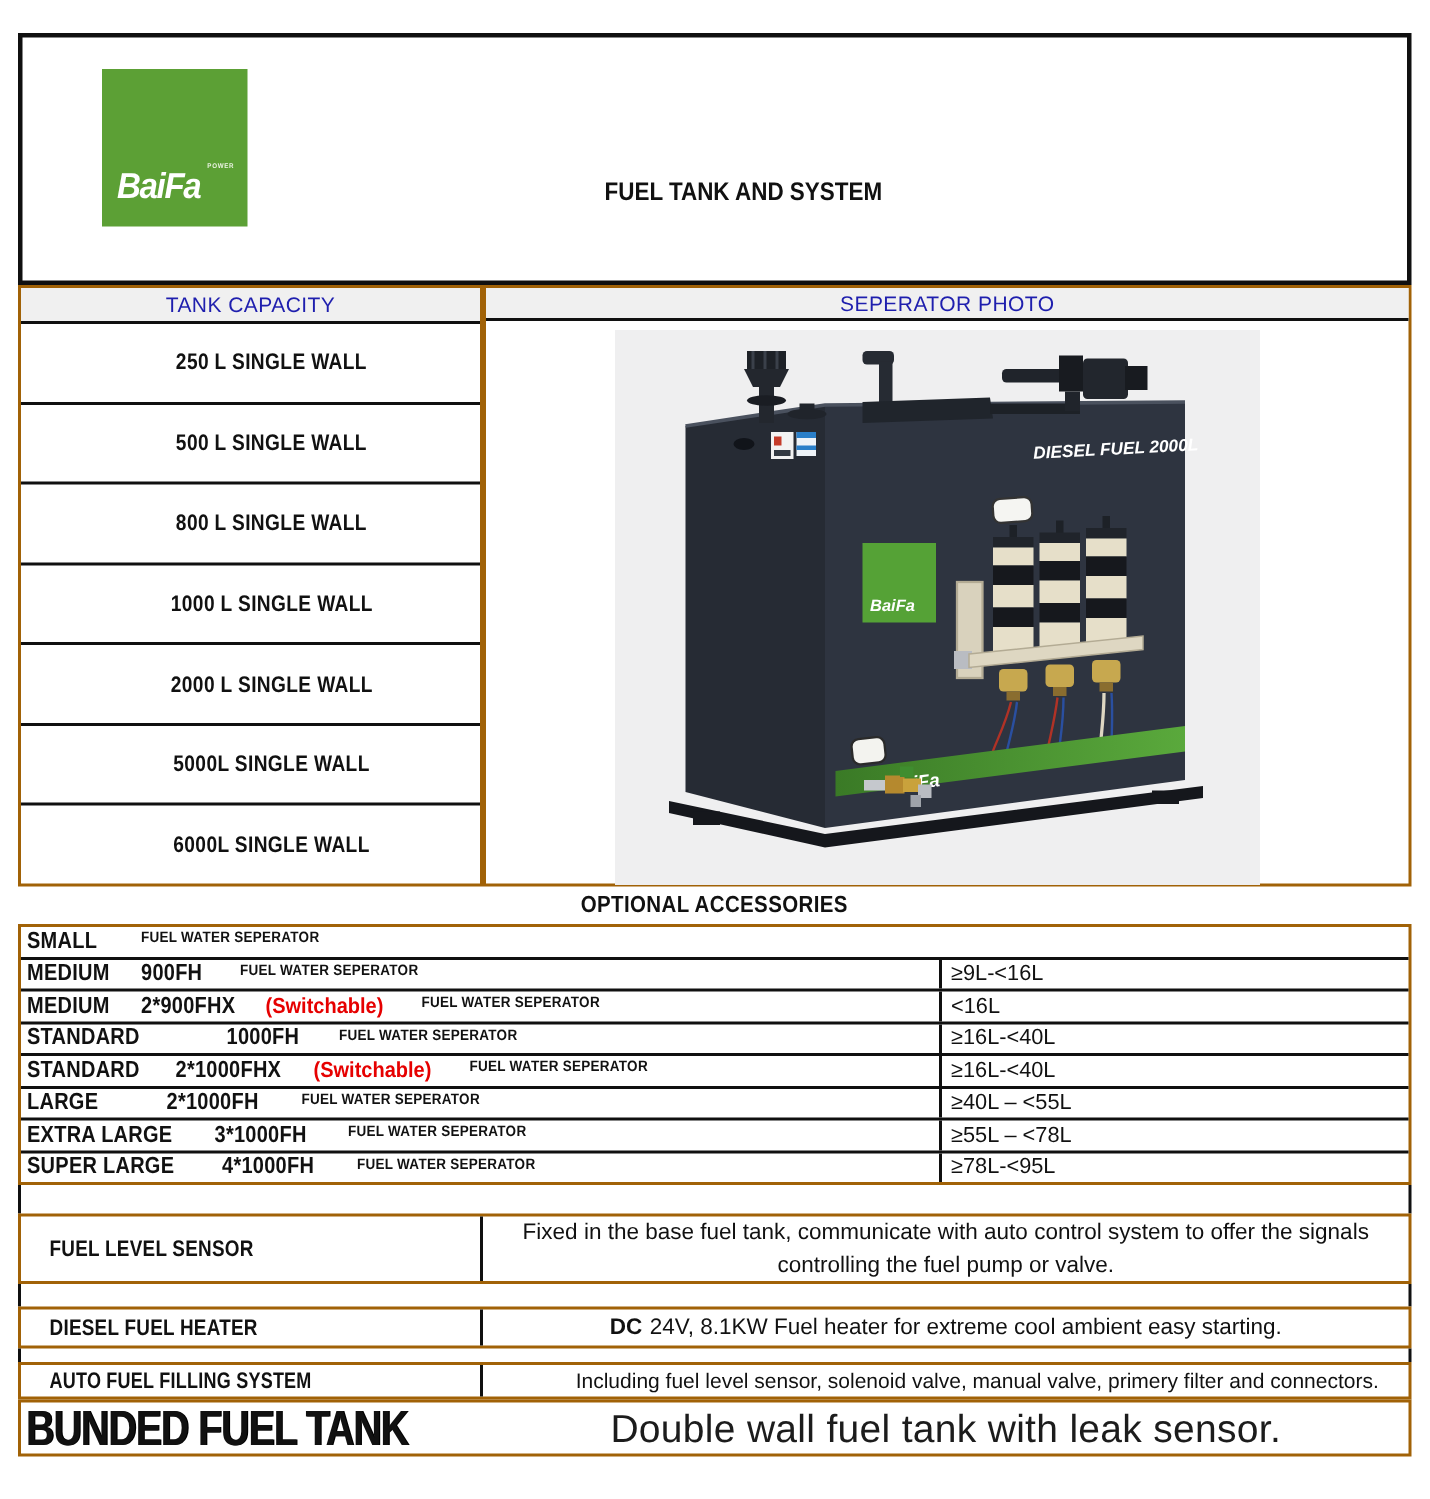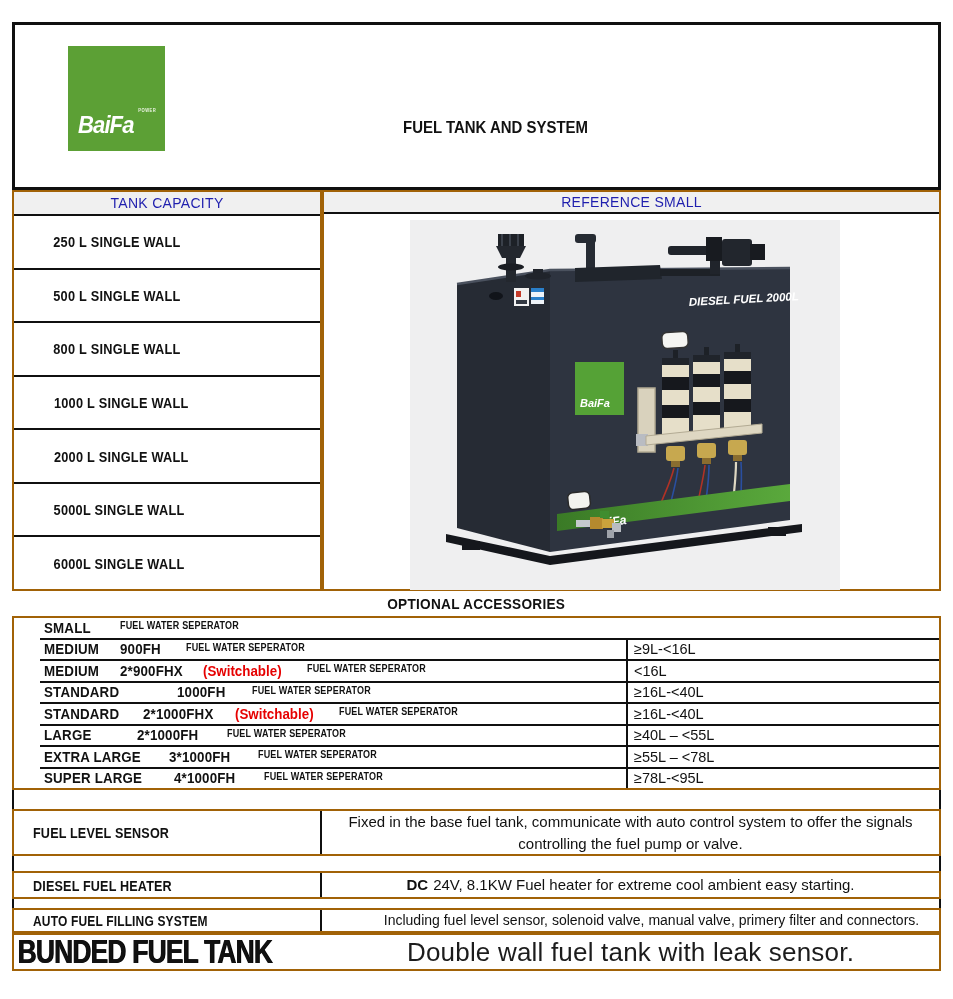--- a/index.html
+++ b/index.html
@@ -16,32 +16,32 @@
              letter-spacing:-1px;position:relative;display:inline-block;transform:scaleX(.92);transform-origin:left;}
   .logo-sub{position:absolute;top:-4px;right:-6px;font-size:4.5px;font-style:normal;
             letter-spacing:.5px;color:#eaf3e2;}
   .doc-title{left:388px;top:93px;font-size:17px;font-weight:700;
              transform:scaleX(.88);transform-origin:left;letter-spacing:0;white-space:nowrap;}
 
   
   .cap-table{left:12px;top:190px;width:310px;height:401px;display:flex;flex-direction:column;}
   .col-head{height:22px;background:#f0f0f0;color:#1f1fae;font-size:14px;
             display:flex;align-items:center;justify-content:center;letter-spacing:.3px;}
-  .cap-row{flex:1;border-top:2px solid #101010;display:flex;align-items:center;justify-content:flex-start;padding-left:28px;}
+  .cap-row{flex:1;border-top:2px solid #101010;display:flex;align-items:center;justify-content:center;padding-left:28px;}
   .cap-text{font-size:15px;font-weight:700;transform:scaleX(.85);transform-origin:center;
             letter-spacing:.3px;white-space:nowrap;}
   .photo-cell{left:322px;top:190px;width:619px;height:401px;}
   .photo-head{height:22px;background:#f0f0f0;color:#1f1fae;font-size:14px;border-bottom:2px solid #101010;
               display:flex;align-items:center;justify-content:center;letter-spacing:.3px;box-sizing:border-box;}
   .photo-wrap{position:absolute;left:86px;top:28px;width:430px;height:370px;}
 
   
   .opt-title{left:12px;top:591px;width:929px;height:25px;display:flex;align-items:center;justify-content:center;}
   .opt-title span{font-size:15.5px;font-weight:700;transform:scaleX(.88);letter-spacing:.3px;}
-  .acc-table{left:12px;top:616px;width:929px;height:174px;display:flex;flex-direction:column;padding-left:26px;}
+  .acc-table{left:12px;top:616px;width:929px;height:174px;display:flex;flex-direction:column;}
   .acc-row{flex:1;display:flex;border-top:2px solid #101010;}
   .acc-row:first-child{border-top:none;}
   .acc-left{flex:1;display:flex;align-items:center;padding-left:4px;overflow:hidden;}
   .acc-right{width:313px;border-left:2px solid #101010;display:flex;align-items:center;
              padding-left:6px;font-size:14.5px;box-sizing:border-box;}
   .acc-label,.acc-model{font-size:15.5px;font-weight:700;transform:scaleX(.86);transform-origin:left;
             white-space:nowrap;letter-spacing:.2px;}
   .acc-model{margin-left:12px;}
   .acc-row:nth-child(4) .acc-model{margin-left:46px;}
   .acc-row:nth-child(6) .acc-model{margin-left:38px;}
@@ -101,21 +101,21 @@
       </div>
     <div class="cap-row">
         <span class="cap-text">5000L SINGLE WALL</span>
       </div>
     <div class="cap-row">
         <span class="cap-text">6000L SINGLE WALL</span>
       </div>
   </div>
 
   <div class="abs bordered photo-cell">
-    <div class="photo-head">REFERENCE SMALL</div>
+    <div class="photo-head">SEPERATOR PHOTO</div>
     <div class="photo-wrap">
       <svg viewBox="0 0 430 370" width="430" height="370">
         <defs>
           <linearGradient id="gstripe" x1="0" y1="0" x2="1" y2="0">
             <stop offset="0" stop-color="#3a7a26"></stop>
               <stop offset="1" stop-color="#5aa93c"></stop>
           </linearGradient>
         </defs>
         <rect width="430" height="370" fill="#efeff0"></rect>
 

